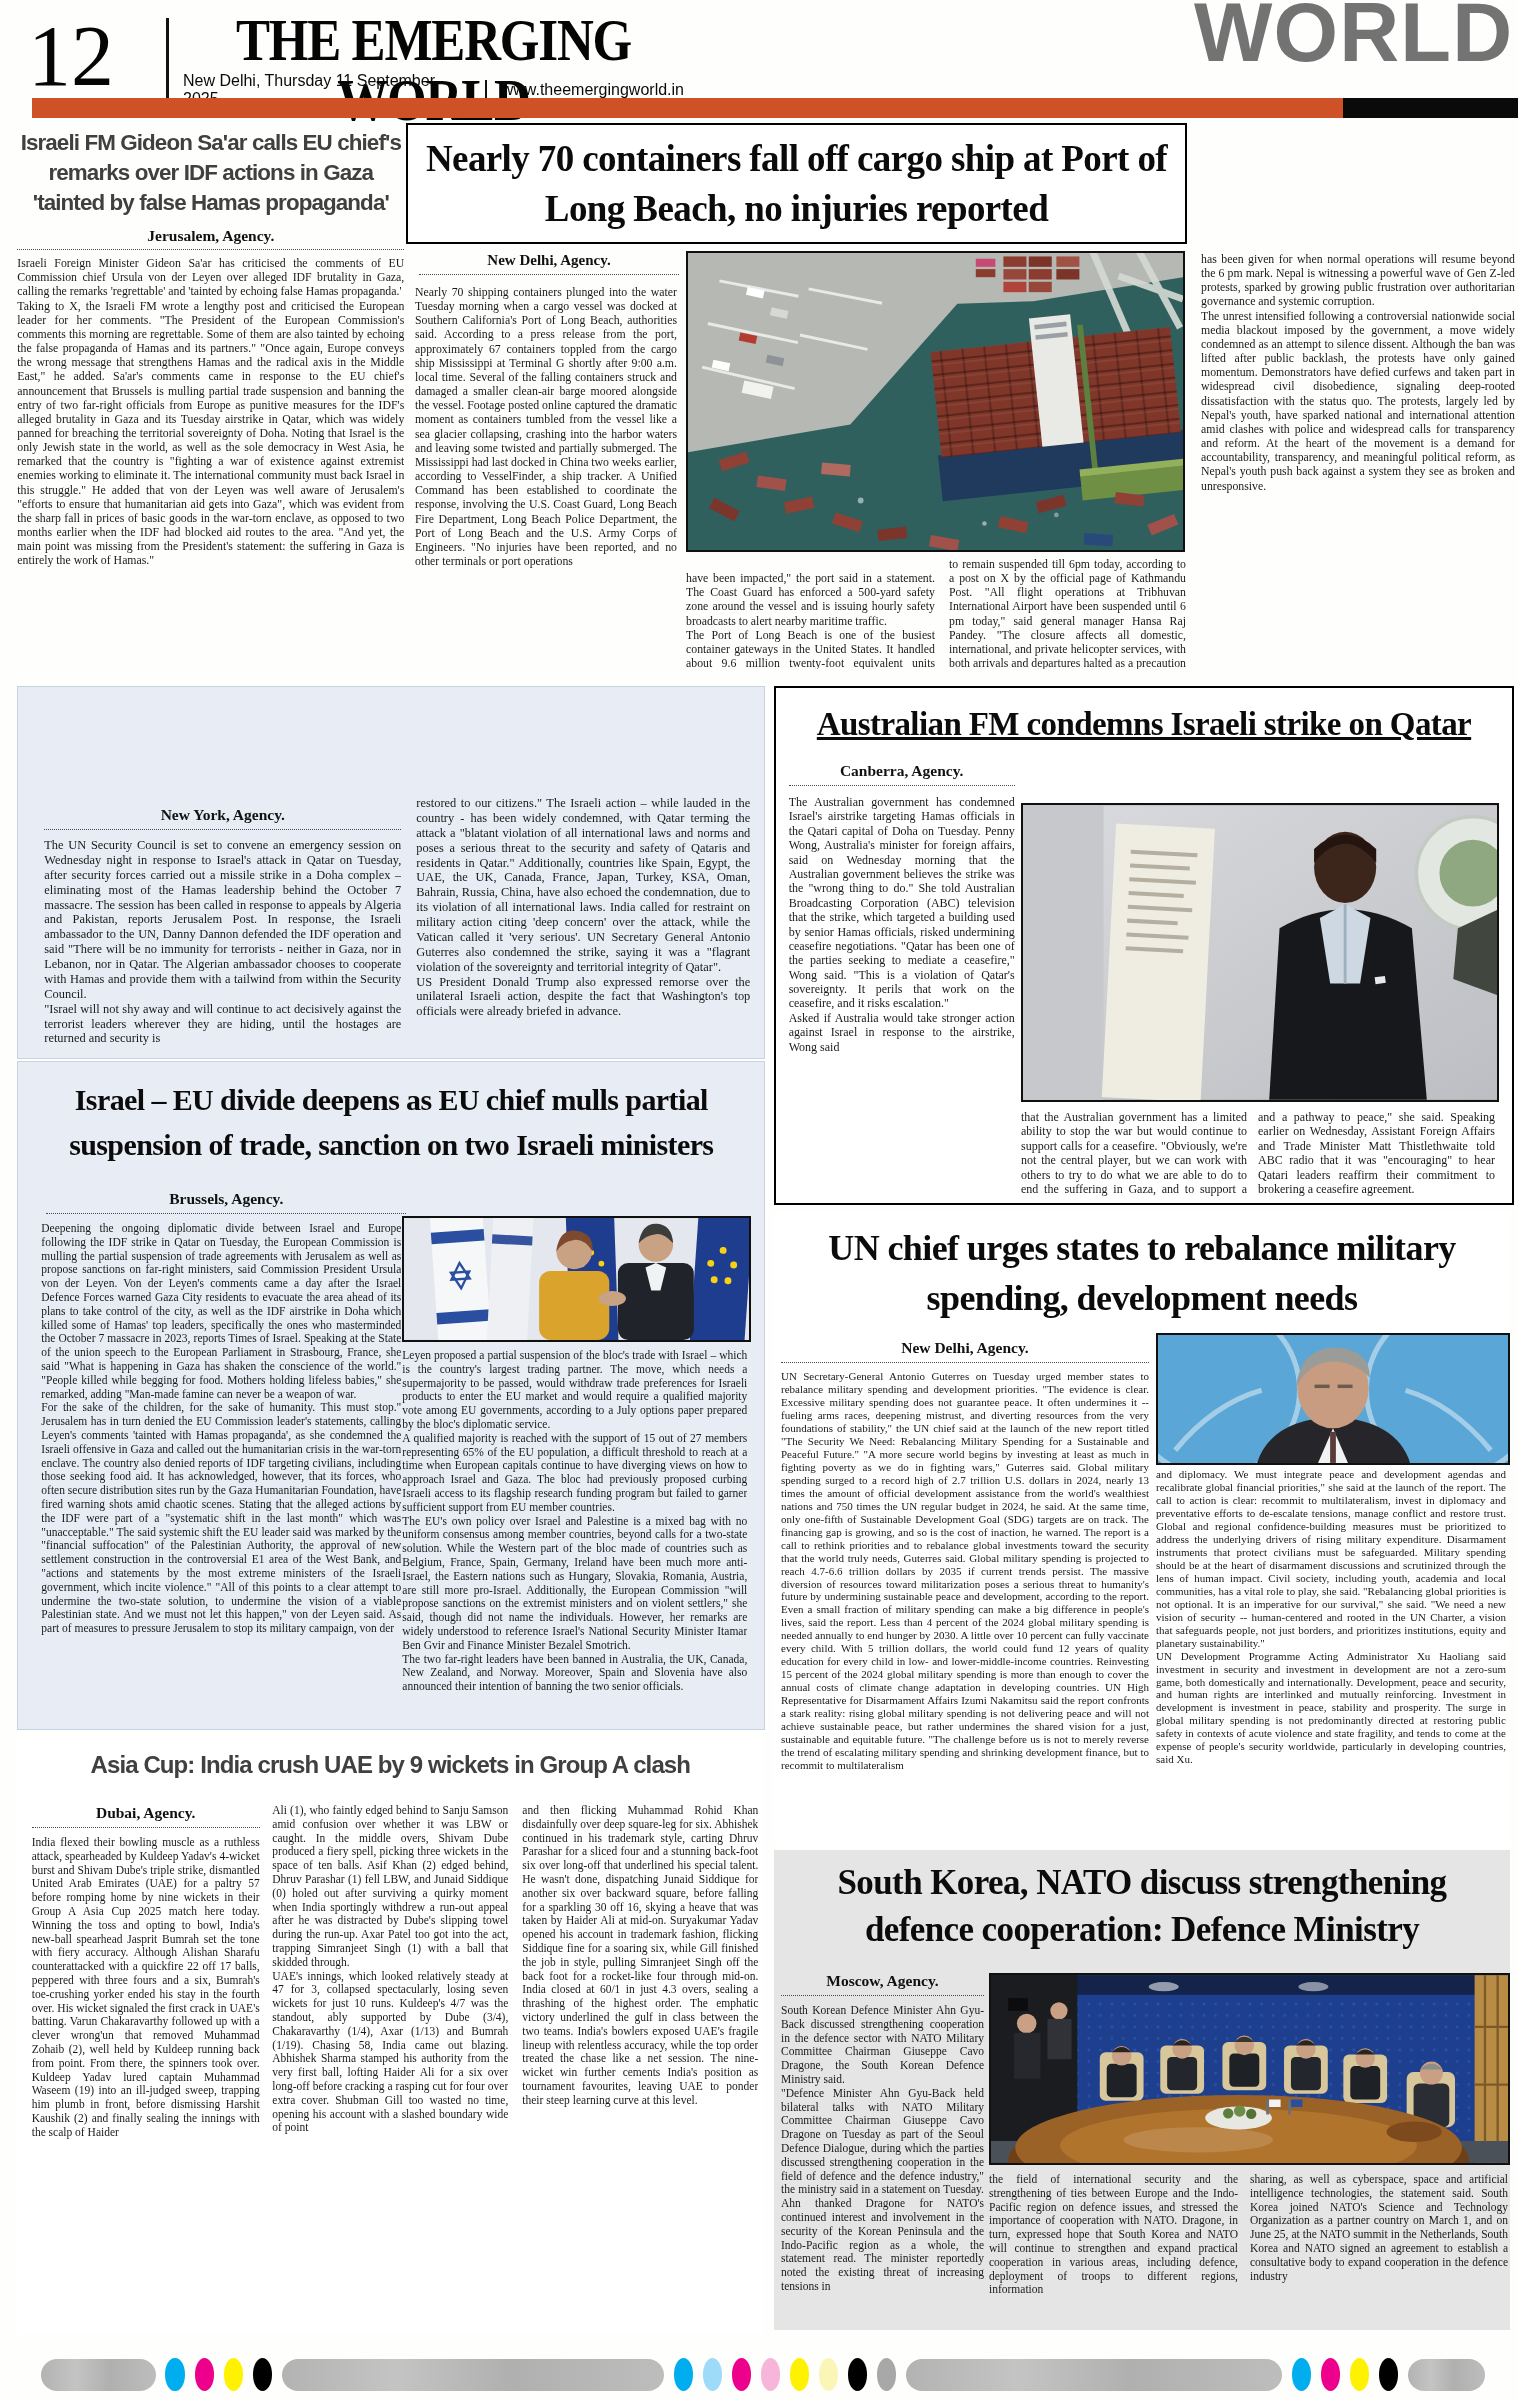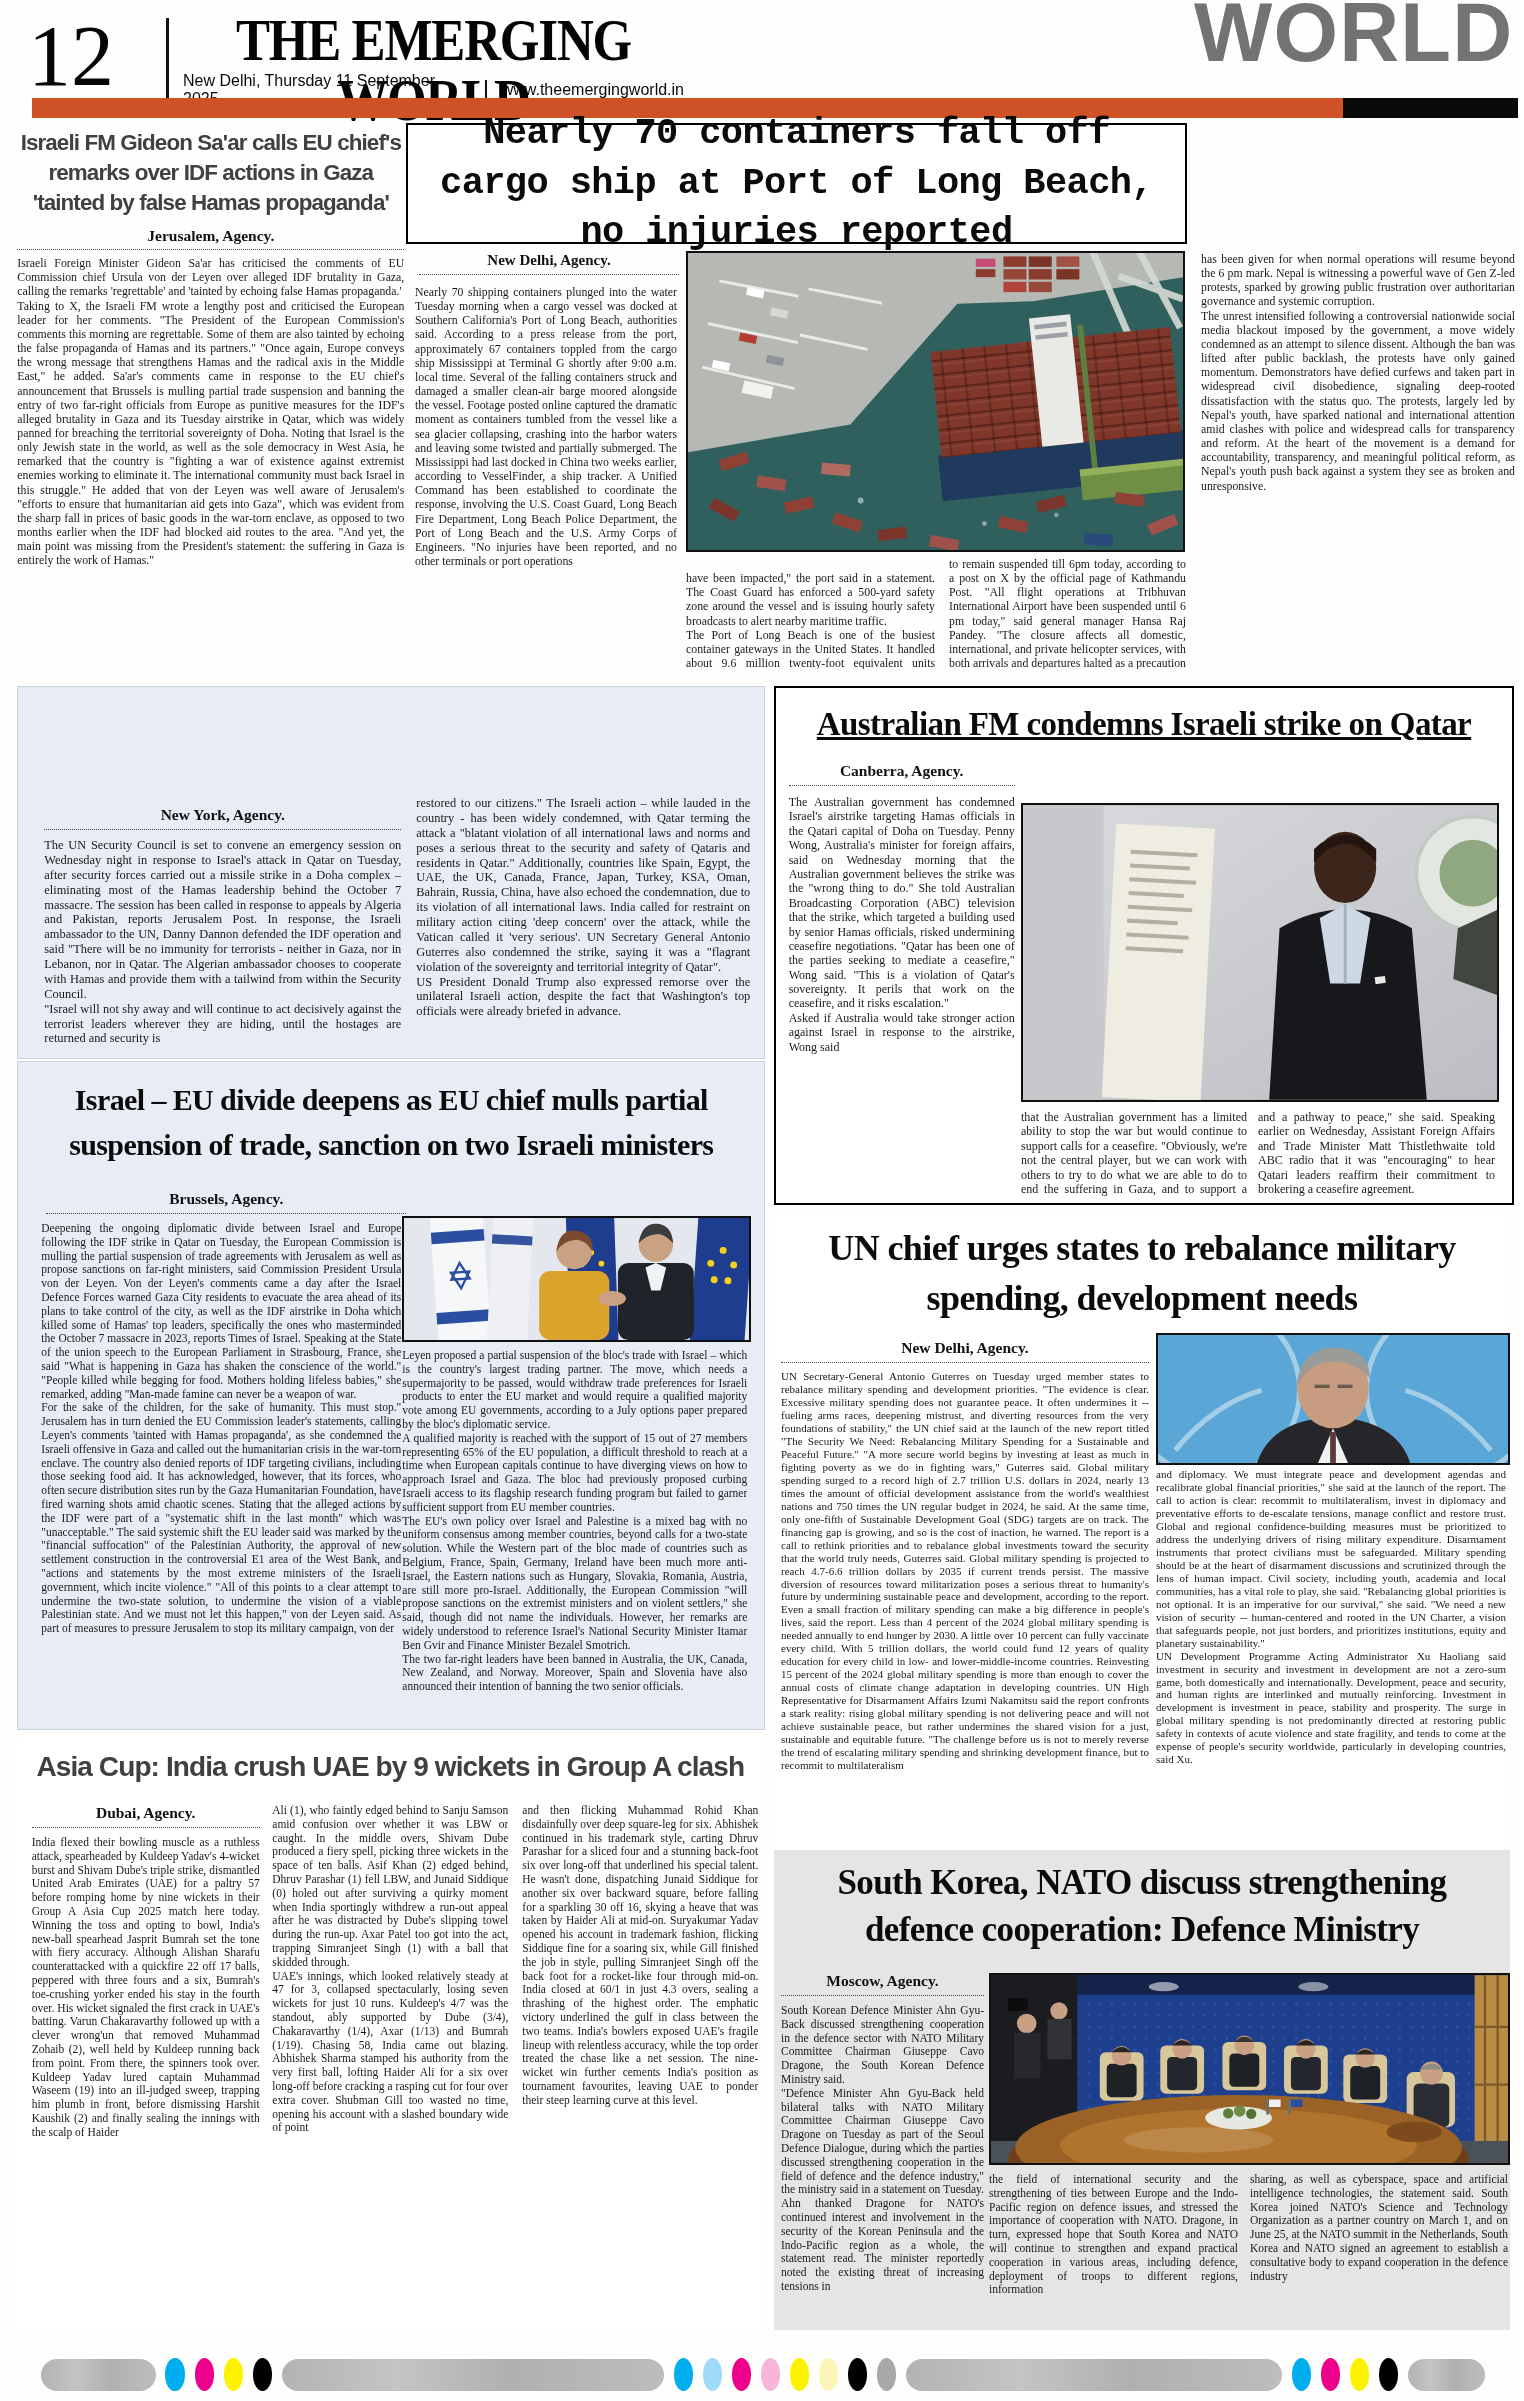--- a/index.html
+++ b/index.html
@@ -44,21 +44,21 @@
 
   <div class="abs" style="left:17.3px;top:128px;width:387px;">
     <div class="headline-sans" data-bind="articles.israel_fm.headline" style="font-size:22.4px;line-height:1.35;">Israeli FM Gideon Sa'ar calls EU chief's remarks over IDF actions in Gaza 'tainted by false Hamas propaganda'</div>
     <div class="dateline" data-bind="articles.israel_fm.dateline" style="margin-top:8px;">Jerusalem, Agency.</div>
     <div class="dotrule"></div>
     <div class="body-text" data-bind="articles.israel_fm.body" style="margin-top:5.8px;height:397px;">Israeli Foreign Minister Gideon Sa'ar has criticised the comments of EU Commission chief Ursula von der Leyen over alleged IDF brutality in Gaza, calling the remarks 'regrettable' and 'tainted by echoing false Hamas propaganda.'
 Taking to X, the Israeli FM wrote a lengthy post and criticised the European leader for her comments. "The President of the European Commission's comments this morning are regrettable. Some of them are also tainted by echoing the false propaganda of Hamas and its partners." "Once again, Europe conveys the wrong message that strengthens Hamas and the radical axis in the Middle East," he added. Sa'ar's comments came in response to the EU chief's announcement that Brussels is mulling partial trade suspension and banning the entry of two far-right officials from Europe as punitive measures for the IDF's alleged brutality in Gaza and its Tuesday airstrike in Qatar, which was widely panned for breaching the territorial sovereignty of Doha. Noting that Israel is the only Jewish state in the world, as well as the sole democracy in West Asia, he remarked that the country is "fighting a war of existence against extremist enemies working to eliminate it. The international community must back Israel in this struggle." He added that von der Leyen was well aware of Jerusalem's "efforts to ensure that humanitarian aid gets into Gaza", which was evident from the sharp fall in prices of basic goods in the war-torn enclave, as opposed to two months earlier when the IDF had blocked aid routes to the area. "And yet, the main point was missing from the President's statement: the suffering in Gaza is entirely the work of Hamas."</div>
   </div>
 
   <div class="abs blackbox" style="left:406px;top:123px;width:777px;height:117px;display:flex;align-items:center;justify-content:center;">
-    <div class="headline-serif" data-bind="articles.long_beach.headline" style="font-size:37px;line-height:1.35;width:96%;font-family:Liberation Mono, monospace;">Nearly 70 containers fall off cargo ship at Port of Long Beach, no injuries reported</div>
+    <div class="headline-serif" data-bind="articles.long_beach.headline" style="font-size:37px;line-height:1.35;width:96%;">Nearly 70 containers fall off cargo ship at Port of Long Beach, no injuries reported</div>
   </div>
   <div class="abs" style="left:419px;top:252px;width:260px;">
     <div class="dateline" data-bind="articles.long_beach.dateline" style="font-size:15px;">New Delhi, Agency.</div>
     <div class="dotrule"></div>
   </div>
   <div class="abs body-text" data-bind="articles.long_beach.col1" style="left:415px;top:285px;width:262px;height:382px;">Nearly 70 shipping containers plunged into the water Tuesday morning when a cargo vessel was docked at Southern California's Port of Long Beach, authorities said. According to a press release from the port, approximately 67 containers toppled from the cargo ship Mississippi at Terminal G shortly after 9:00 a.m. local time. Several of the falling containers struck and damaged a smaller clean-air barge moored alongside the vessel. Footage posted online captured the dramatic moment as containers tumbled from the vessel like a sea glacier collapsing, crashing into the harbor waters and leaving some twisted and partially submerged. The Mississippi had last docked in China two weeks earlier, according to VesselFinder, a ship tracker. A Unified Command has been established to coordinate the response, involving the U.S. Coast Guard, Long Beach Fire Department, Long Beach Police Department, the Port of Long Beach and the U.S. Army Corps of Engineers. "No injuries have been reported, and no other terminals or port operations</div>
 
   <div class="abs photo" style="left:686px;top:251px;width:495px;height:297px;">
     <svg width="495" height="297" viewBox="0 0 860 516">
       <rect width="860" height="516" fill="#30605e"></rect>
@@ -277,21 +277,21 @@
         <path d="M240,92 Q246,20 312,22 Q368,26 368,74 Q338,44 300,46 Q258,50 240,92 Z" fill="#9b9b97"></path>
         <rect x="272" y="86" width="26" height="6" fill="#6b5a4e"></rect>
         <rect x="312" y="86" width="26" height="6" fill="#6b5a4e"></rect>
       </svg>
     </div>
     <div class="abs body-text small" data-bind="articles.un_chief.col2" style="left:382px;top:257px;width:350px;height:375px;">and diplomacy. We must integrate peace and development agendas and recalibrate global financial priorities," she said at the launch of the report. The call to action is clear: recommit to multilateralism, invest in diplomacy and preventative efforts to de-escalate tensions, manage conflict and restore trust. Global and regional confidence-building measures must be prioritized to address the underlying drivers of rising military expenditure. Disarmament instruments that protect civilians must be safeguarded. Military spending should be at the heart of disarmament discussions and scrutinized through the lens of human impact. Civil society, including youth, academia and local communities, has a vital role to play, she said. "Rebalancing global priorities is not optional. It is an imperative for our survival," she said. "We need a new vision of security -- human-centered and rooted in the UN Charter, a vision that safeguards people, not just borders, and prioritizes institutions, equity and planetary sustainability."
 UN Development Programme Acting Administrator Xu Haoliang said investment in security and investment in development are not a zero-sum game, both domestically and internationally. Development, peace and security, and human rights are interlinked and mutually reinforcing. Investment in development is investment in peace, stability and prosperity. The surge in global military spending is not predominantly directed at restoring public safety in contexts of acute violence and state fragility, and tends to come at the expense of people's security worldwide, particularly in developing countries, said Xu.</div>
   </div>
 
   <div class="abs" style="left:17.3px;top:1737px;width:746px;height:597px;background:#fff;">
-    <div class="abs headline-sans" data-bind="articles.asia_cup.headline" style="left:0;top:15px;width:100%;font-size:28px;line-height:1.1;">Asia Cup: India crush UAE by 9 wickets in Group A clash</div>
+    <div class="abs headline-sans" data-bind="articles.asia_cup.headline" style="left:0;top:15px;width:100%;font-size:24px;line-height:1.1;">Asia Cup: India crush UAE by 9 wickets in Group A clash</div>
     <div class="abs" style="left:14.4px;top:67px;width:228px;">
       <div class="dateline" data-bind="articles.asia_cup.dateline">Dubai, Agency.</div>
       <div class="dotrule"></div>
     </div>
     <div class="abs body-text" data-bind="articles.asia_cup.col1" style="left:14.4px;top:99px;width:228px;height:489px;font-size:11.5px;">India flexed their bowling muscle as a ruthless attack, spearheaded by Kuldeep Yadav's 4-wicket burst and Shivam Dube's triple strike, dismantled United Arab Emirates (UAE) for a paltry 57 before romping home by nine wickets in their Group A Asia Cup 2025 match here today. Winning the toss and opting to bowl, India's new-ball spearhead Jasprit Bumrah set the tone with fiery accuracy. Although Alishan Sharafu counterattacked with a quickfire 22 off 17 balls, peppered with three fours and a six, Bumrah's toe-crushing yorker ended his stay in the fourth over. His wicket signaled the first crack in UAE's batting. Varun Chakaravarthy followed up with a clever wrong'un that removed Muhammad Zohaib (2), well held by Kuldeep running back from point. From there, the spinners took over. Kuldeep Yadav lured captain Muhammad Waseem (19) into an ill-judged sweep, trapping him plumb in front, before dismissing Harshit Kaushik (2) and finally sealing the innings with the scalp of Haider</div>
     <div class="abs body-text" data-bind="articles.asia_cup.col2" style="left:255px;top:67px;width:236px;height:521px;font-size:11.5px;">Ali (1), who faintly edged behind to Sanju Samson amid confusion over whether it was LBW or caught. In the middle overs, Shivam Dube produced a fiery spell, picking three wickets in the space of ten balls. Asif Khan (2) edged behind, Dhruv Parashar (1) fell LBW, and Junaid Siddique (0) holed out after surviving a quirky moment when India sportingly withdrew a run-out appeal after he was distracted by Dube's slipping towel during the run-up. Axar Patel too got into the act, trapping Simranjeet Singh (1) with a ball that skidded through.
 UAE's innings, which looked relatively steady at 47 for 3, collapsed spectacularly, losing seven wickets for just 10 runs. Kuldeep's 4/7 was the standout, ably supported by Dube (3/4), Chakaravarthy (1/4), Axar (1/13) and Bumrah (1/19). Chasing 58, India came out blazing. Abhishek Sharma stamped his authority from the very first ball, lofting Haider Ali for a six over long-off before cracking a rasping cut for four over extra cover. Shubman Gill too wasted no time, opening his account with a slashed boundary wide of point</div>
     <div class="abs body-text" data-bind="articles.asia_cup.col3" style="left:505px;top:67px;width:236px;height:521px;font-size:11.5px;">and then flicking Muhammad Rohid Khan disdainfully over deep square-leg for six. Abhishek continued in his trademark style, carting Dhruv Parashar for a sliced four and a stunning back-foot six over long-off that underlined his special talent. He wasn't done, dispatching Junaid Siddique for another six over backward square, before falling for a sparkling 30 off 16, skying a heave that was taken by Haider Ali at mid-on. Suryakumar Yadav opened his account in trademark fashion, flicking Siddique fine for a soaring six, while Gill finished the job in style, pulling Simranjeet Singh off the back foot for a rocket-like four through mid-on. India closed at 60/1 in just 4.3 overs, sealing a thrashing of the highest order. The emphatic victory underlined the gulf in class between the two teams. India's bowlers exposed UAE's fragile lineup with relentless accuracy, while the top order treated the chase like a net session. The nine-wicket win further cements India's position as tournament favourites, leaving UAE to ponder their steep learning curve at this level.</div>
   </div>
 

